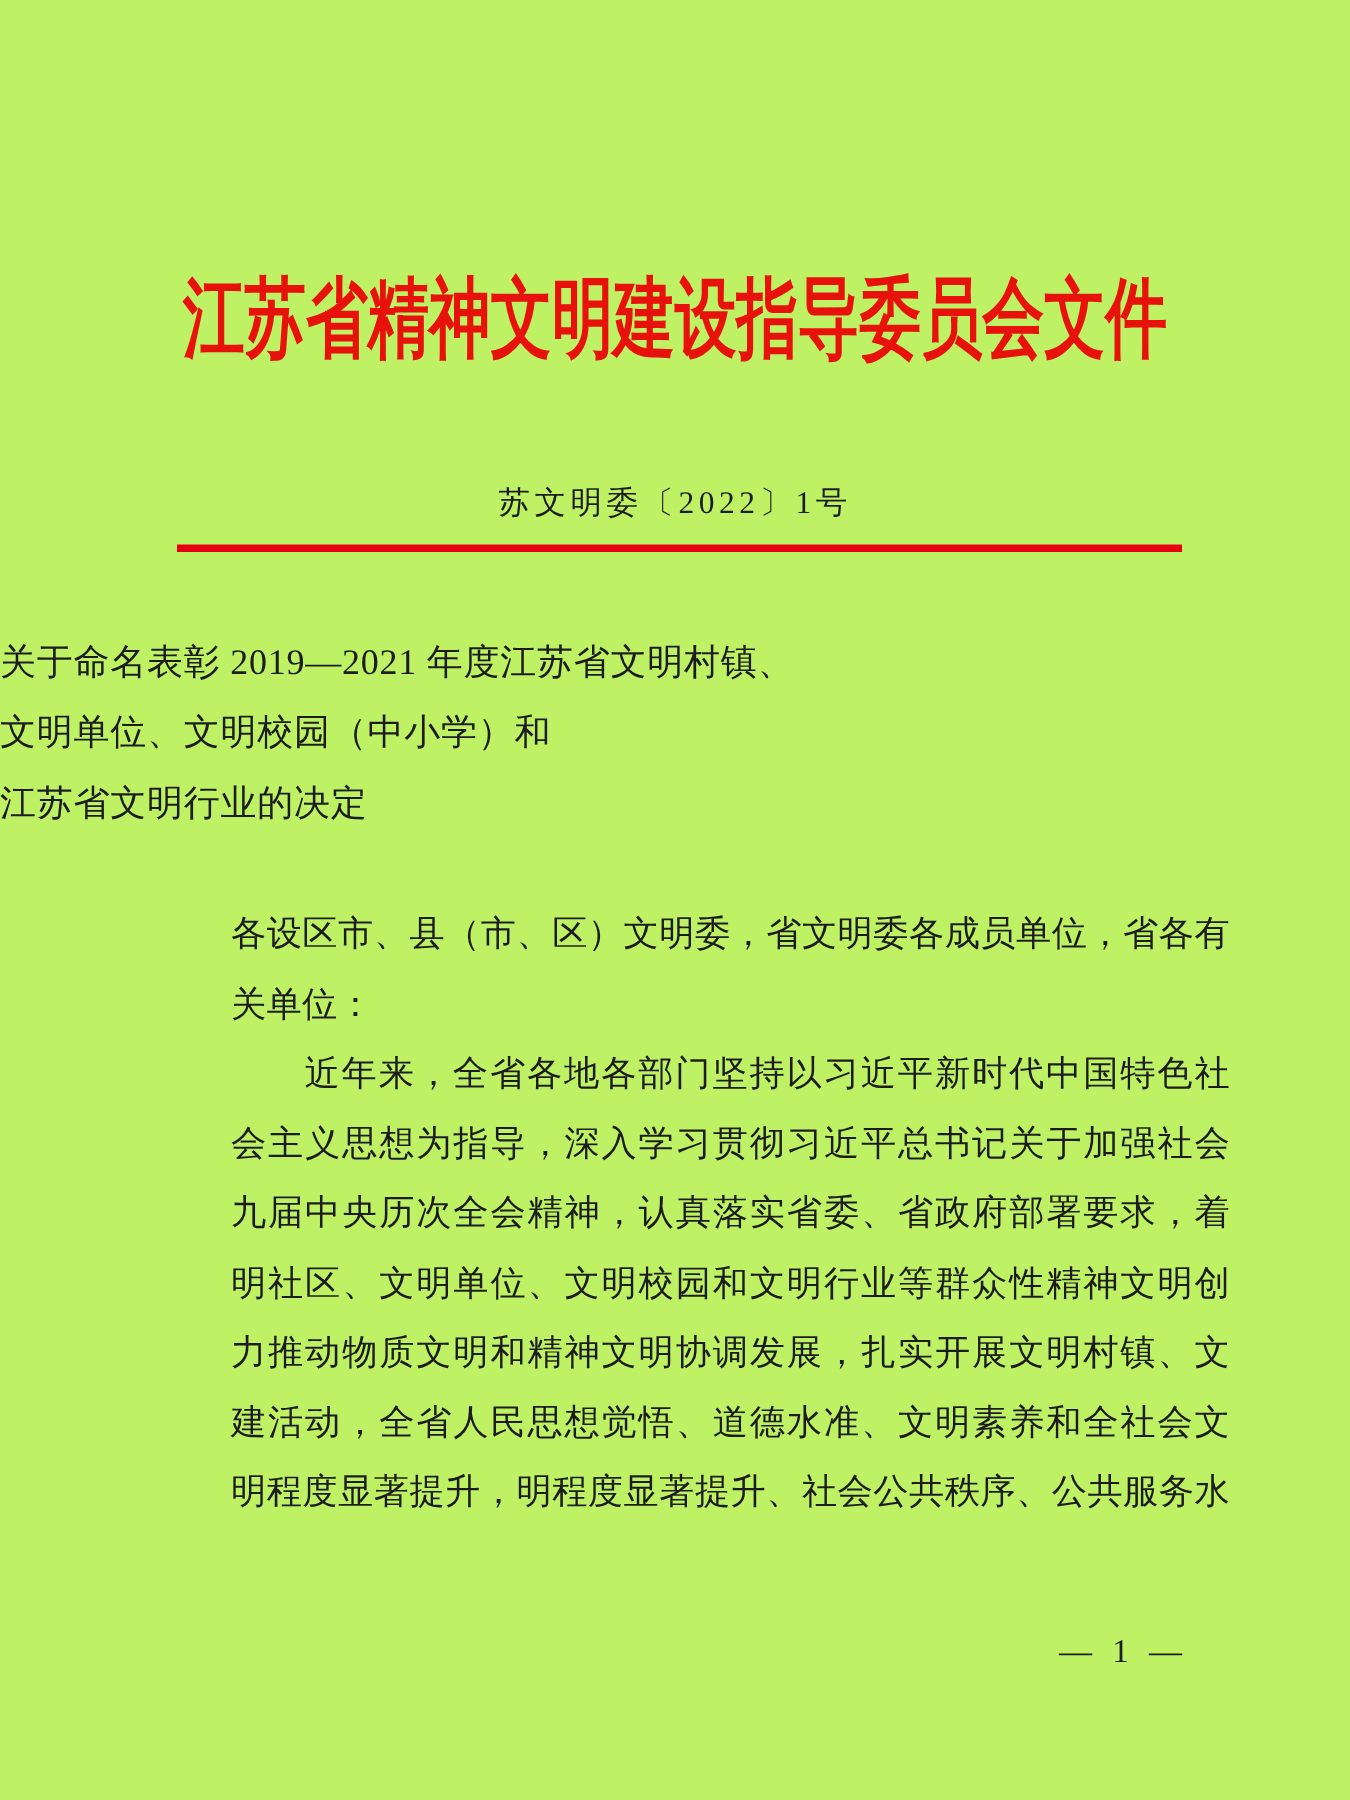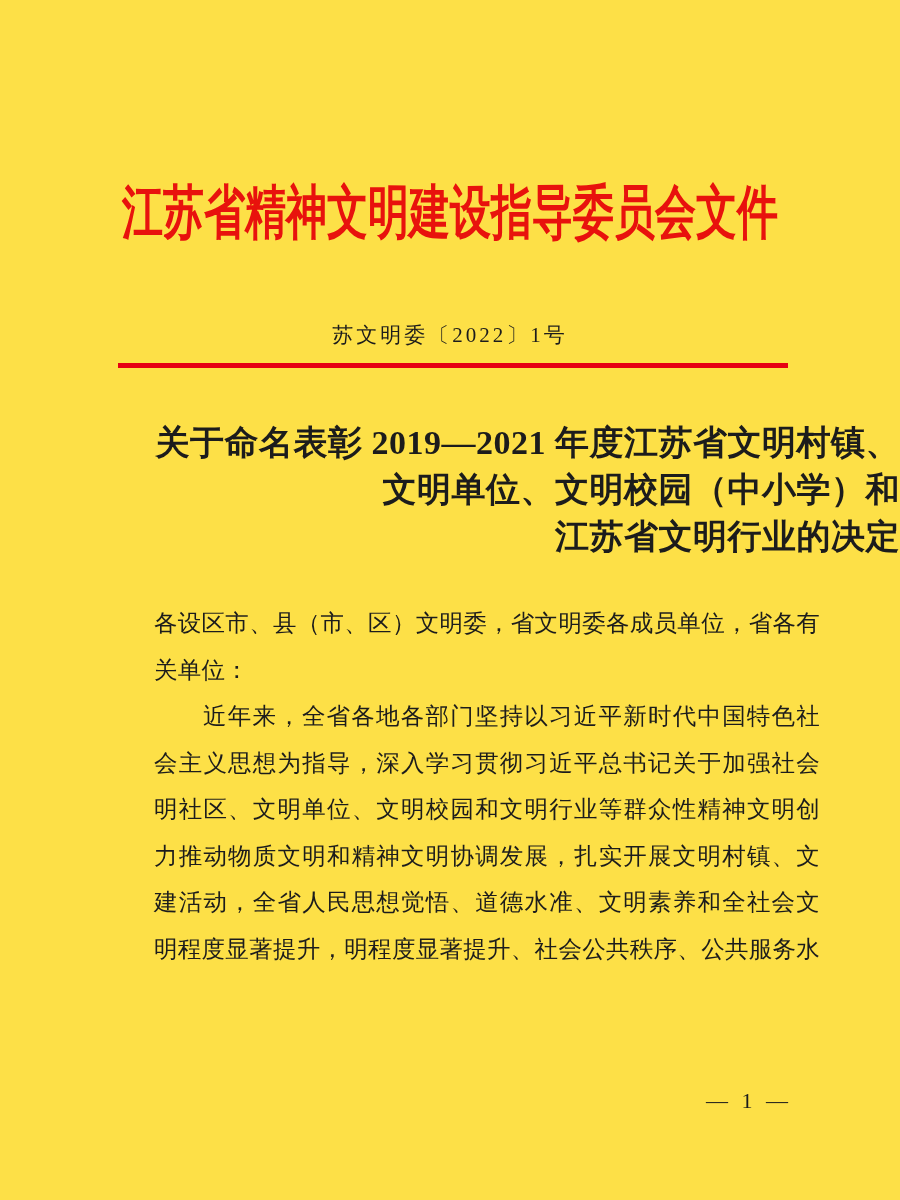--- a/index.html
+++ b/index.html
@@ -4,21 +4,21 @@
 <style>
   html, body {
     margin: 0;
     padding: 0;
     background: #ffffff;
   }
   .page {
     position: relative;
     width: 900px;
     height: 1200px;
-    background: #fde047;
+    background: #bef264;
     overflow: hidden;
     font-family: "Liberation Serif", "DejaVu Serif", serif;
     color: #1c1c1c;
   }
   
   .red-head {
     position: absolute;
     top: 192px;
     left: 0;
     width: 100%;
@@ -49,23 +49,23 @@
     left: 118px;
     width: 670px;
     height: 5px;
   }
   
   .doc-title {
     position: absolute;
     top: 419px;
     left: 0;
     width: 100%;
-    text-align: right;
-    font-size: 34px;
-    font-weight: bold;
+    text-align: left;
+    font-size: 24px;
+    font-weight: normal;
     line-height: 47px;
     letter-spacing: 0.5px;
   }
   
   .body-block {
     position: absolute;
     top: 600px;
     left: 118px;
     width: 666px;
     font-size: 23.5px;
@@ -112,20 +112,21 @@
     <div>关于命名表彰 2019—2021 年度江苏省文明村镇、</div>
     <div>文明单位、文明校园（中小学）和</div>
     <div>江苏省文明行业的决定</div>
   </div>
 
   <div class="body-block">
     <div class="bl">各设区市、县（市、区）文明委，省文明委各成员单位，省各有</div>
     <div class="bl short">关单位：</div>
     <div class="bl indent">近年来，全省各地各部门坚持以习近平新时代中国特色社</div>
     <div class="bl">会主义思想为指导，深入学习贯彻习近平总书记关于加强社会</div>
+    <div class="bl">九届中央历次全会精神，认真落实省委、省政府部署要求，着</div>
     <div class="bl">明社区、文明单位、文明校园和文明行业等群众性精神文明创</div>
     <div class="bl">力推动物质文明和精神文明协调发展，扎实开展文明村镇、文</div>
     <div class="bl">建活动，全省人民思想觉悟、道德水准、文明素养和全社会文</div>
     <div class="bl">明程度显著提升，明程度显著提升、社会公共秩序、公共服务水</div>
   </div>
 
   <div class="page-num">— 1 —</div>
 
 </div>
 

